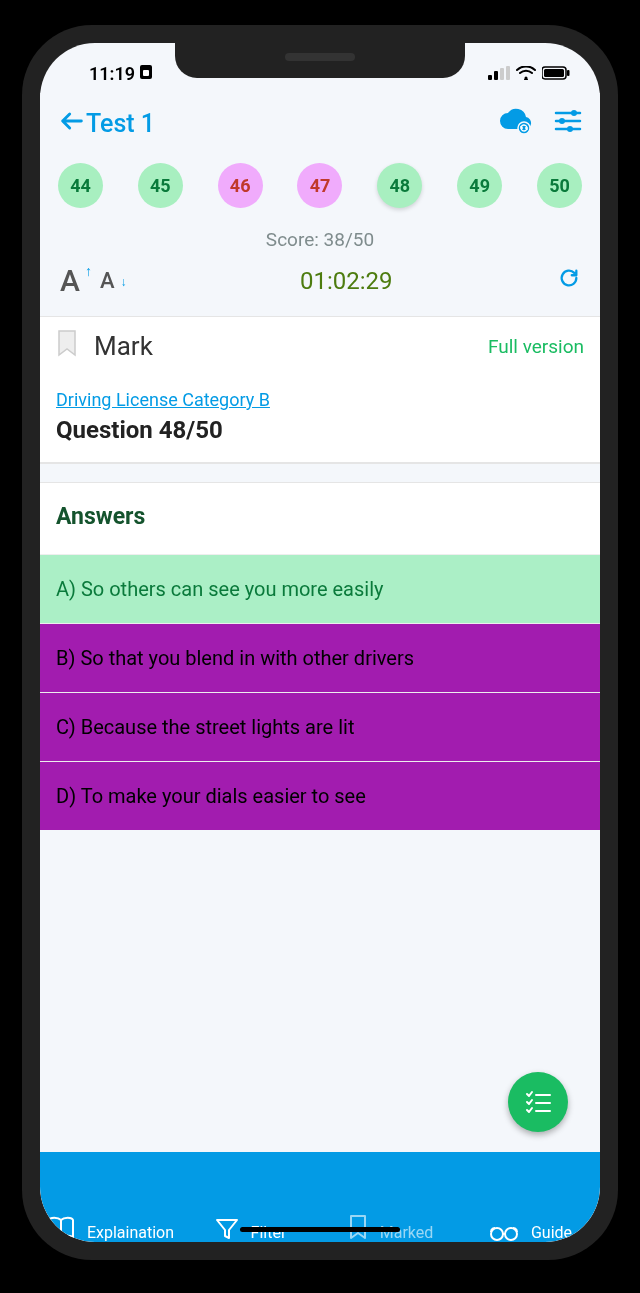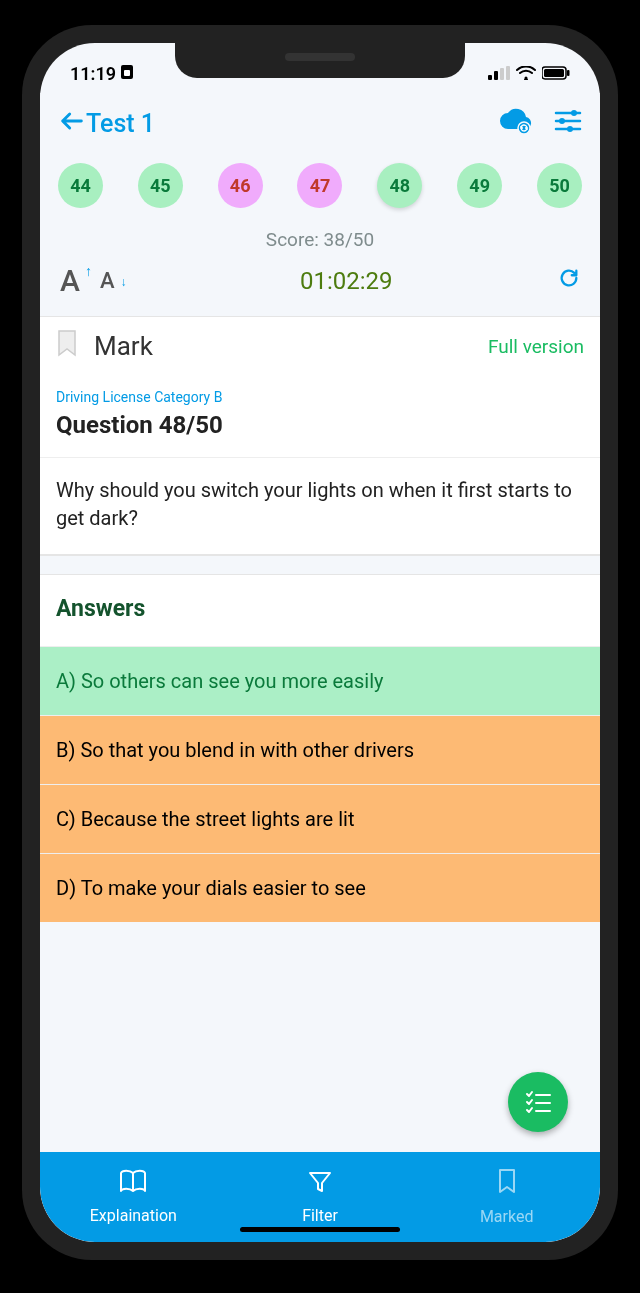--- a/index.html
+++ b/index.html
@@ -47,21 +47,21 @@
   }
   .status-bar {
     height: 50px;
     display: flex;
     justify-content: space-between;
     align-items: center;
     padding: 10px 30px 0;
     font-weight: 600;
     font-size: 18px;
   }
-  .status-left { display:flex; align-items:center; gap:4px;}
+  .status-left { display:flex; align-items:center; gap:4px;margin-left:19px;}
   .status-icons { display: flex; gap: 6px; align-items:center;}
   .header {
     height: 60px;
     display: flex;
     align-items: center;
     padding: 0 18px;
     background:#f4f7fb;
   }
   .back { color:#039be5; }
   .title { flex:1; color:#039be5; font-size:25px; font-weight:500;}
@@ -90,41 +90,41 @@
   .fontA { font-size:30px; font-weight:500; margin-right:20px; position:relative;}
   .arrow-up { color:#039be5; font-size:14px; position:absolute; top:0; right:-12px;}
   .arrow-down { color:#039be5; font-size:12px; position:absolute; bottom:4px; right:-12px;}
   .timer-text { flex:1; text-align:center; color:#4d7c0f; font-size:24px;}
   .refresh { color:#039be5; font-size:22px;}
 
   .card { background:#fff; border-top:1px solid #e5e5e5; border-bottom:1px solid #e5e5e5;}
   .mark-row { display:flex; justify-content:space-between; align-items:center; padding:12px 16px;}
   .mark-left { display:flex; align-items:center; gap:16px; color:#333; font-size:26px;}
   .fullv { color:#1abc62; font-size:19px; }
-  .cat { color:#039be5; font-size:14px; padding: 14px 16px 2px;}
+  .cat { color:#039be5; font-size:18px; padding: 14px 16px 2px; text-decoration: underline;}
   .qtitle { font-weight:700; font-size:24px; padding:4px 16px 18px; color:#222;}
   .qtext { padding: 18px 16px 22px; font-size:20px; line-height:1.4; color:#222; border-top:1px solid #eee;}
   .spacer { height:20px; background:#f4f7fb; border-top:1px solid #e5e5e5; border-bottom:1px solid #e5e5e5;}
 
   .answers-h { color:#14532d; font-weight:700; font-size:23px; padding:20px 16px 24px; background:#fff;}
-  .answer { padding:22px 16px; font-size:20px; border-top:1px solid #eee; background:#fdba74;}
+  .answer { padding:22px 16px; font-size:20px; border-top:1px solid #eee; background:#a21caf;}
   .answer.correct { background:#abefc6; color:#0a7a3b; }
 
   .fab {
     position:absolute; right:32px; bottom:110px;
     width:60px; height:60px; border-radius:50%; background:#1abc62;
     display:flex; align-items:center; justify-content:center; color:#fff;
     box-shadow:0 3px 6px rgba(0,0,0,0.3);
   }
 
   .bottom-nav {
     position:absolute; bottom:0; left:0; right:0; height:90px;
     background:#039be5; display:flex; border-bottom-left-radius:55px; border-bottom-right-radius:55px;
   }
-  .nav-item { flex:1; display:flex; flex-direction:column; align-items:center; justify-content:center; color:#fff; gap:11px;}
+  .nav-item { flex:1; display:flex; flex-direction:row; align-items:flex-end; justify-content:center; color:#fff; gap:11px;}
   .nav-item.dim { opacity:0.6; }
   .nav-label { font-size:16px; }
   .home-ind { position:absolute; bottom:10px; left:50%; transform:translateX(-50%); width:160px; height:5px; background:#000; border-radius:3px; z-index:20;}
 </style>
 </head>
 <body>
 
 <div class="phone">
   <div class="screen">
     <div class="notch"></div>
@@ -223,21 +223,20 @@
             <svg width="22" height="28" viewBox="0 0 22 28">
                 <path d="M3 2 h16 v24 l-8 -6 l-8 6 z" fill="#eee" stroke="#ccc" stroke-width="1.5"></path>
               </svg>
           </span>
           <span>Mark</span>
         </div>
         <span class="fullv">Full version</span>
       </div>
       <div class="cat">Driving License Category B</div>
       <div class="qtitle">Question 48/50</div>
-      <div class="qtext">Why should you switch your lights on when it first starts to get dark?</div>
     </div>
 
     <div class="spacer"></div>
 
     <div class="answers-h">Answers</div>
     <div id="answers">
         <div class="answer correct">A) So others can see you more easily</div>
         <div class="answer">B) So that you blend in with other drivers</div>
         <div class="answer">C) Because the street lights are lit</div>
         <div class="answer">D) To make your dials easier to see</div>
@@ -264,17 +263,25 @@
             <path d="M3 4 h20 l-8 10 v8 l-4 -2 v-6 z" stroke="#fff" stroke-width="2" fill="none" stroke-linejoin="round"></path>
           </svg>
         <span class="nav-label">Filter</span>
       </div>
       <div class="nav-item dim">
         <svg width="22" height="28" viewBox="0 0 22 28">
             <path d="M4 2 h14 v22 l-7 -5 l-7 5 z" stroke="#fff" stroke-width="2" fill="none" stroke-linejoin="round"></path>
           </svg>
         <span class="nav-label">Marked</span>
       </div>
+      <div class="nav-item">
+        <svg width="32" height="20" viewBox="0 0 32 20">
+            <circle cx="9" cy="12" r="6" stroke="#fff" stroke-width="2" fill="none"></circle>
+            <circle cx="23" cy="12" r="6" stroke="#fff" stroke-width="2" fill="none"></circle>
+            <path d="M15 12 a3 3 0 0 1 2 0 M3 10 c0 -4 4 -4 4 -4 M29 10 c0 -4 -4 -4 -4 -4" stroke="#fff" stroke-width="2" fill="none"></path>
+          </svg>
+        <span class="nav-label">Guide</span>
+      </div>
     </div>
 
     <div class="home-ind"></div>
   </div>
 </div>
 
 </body></html>

